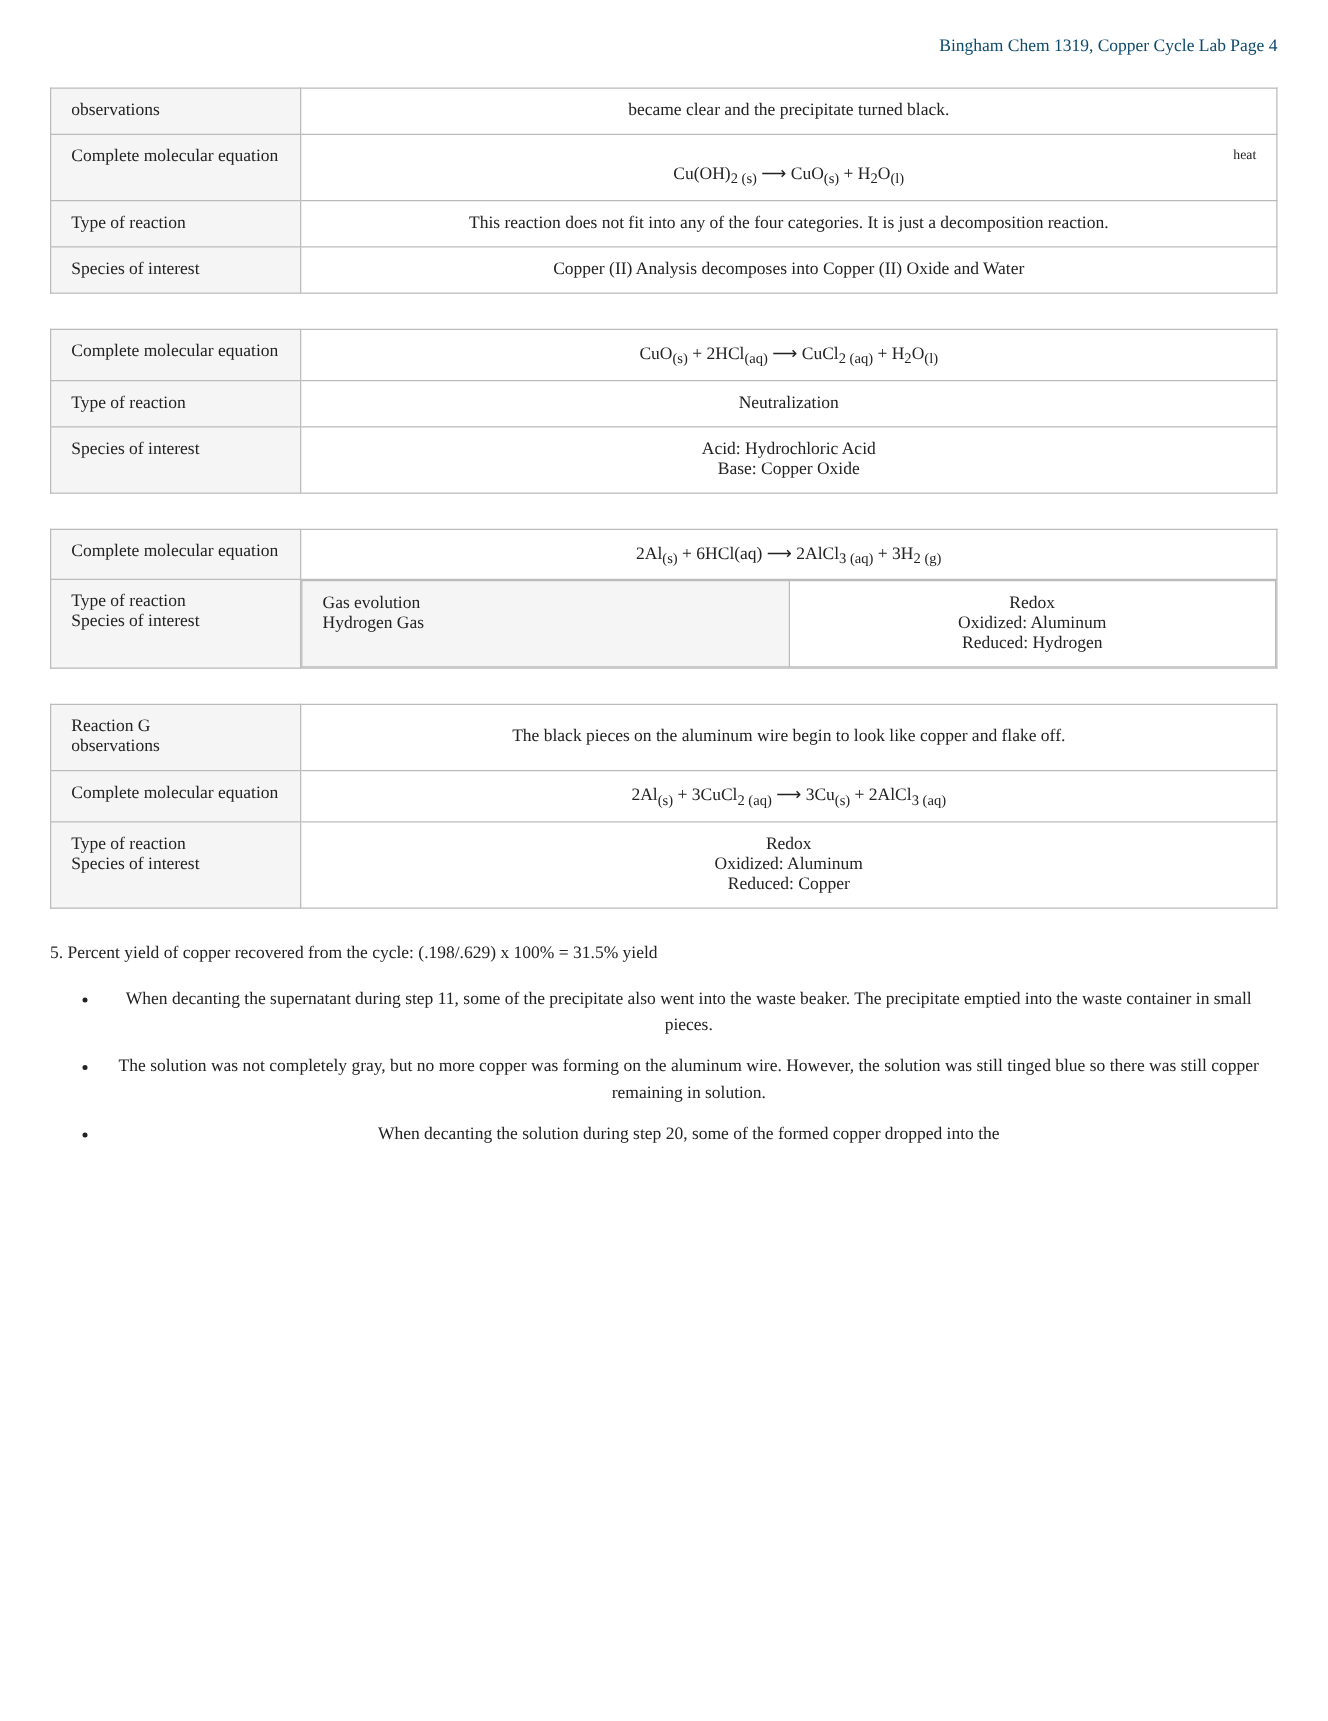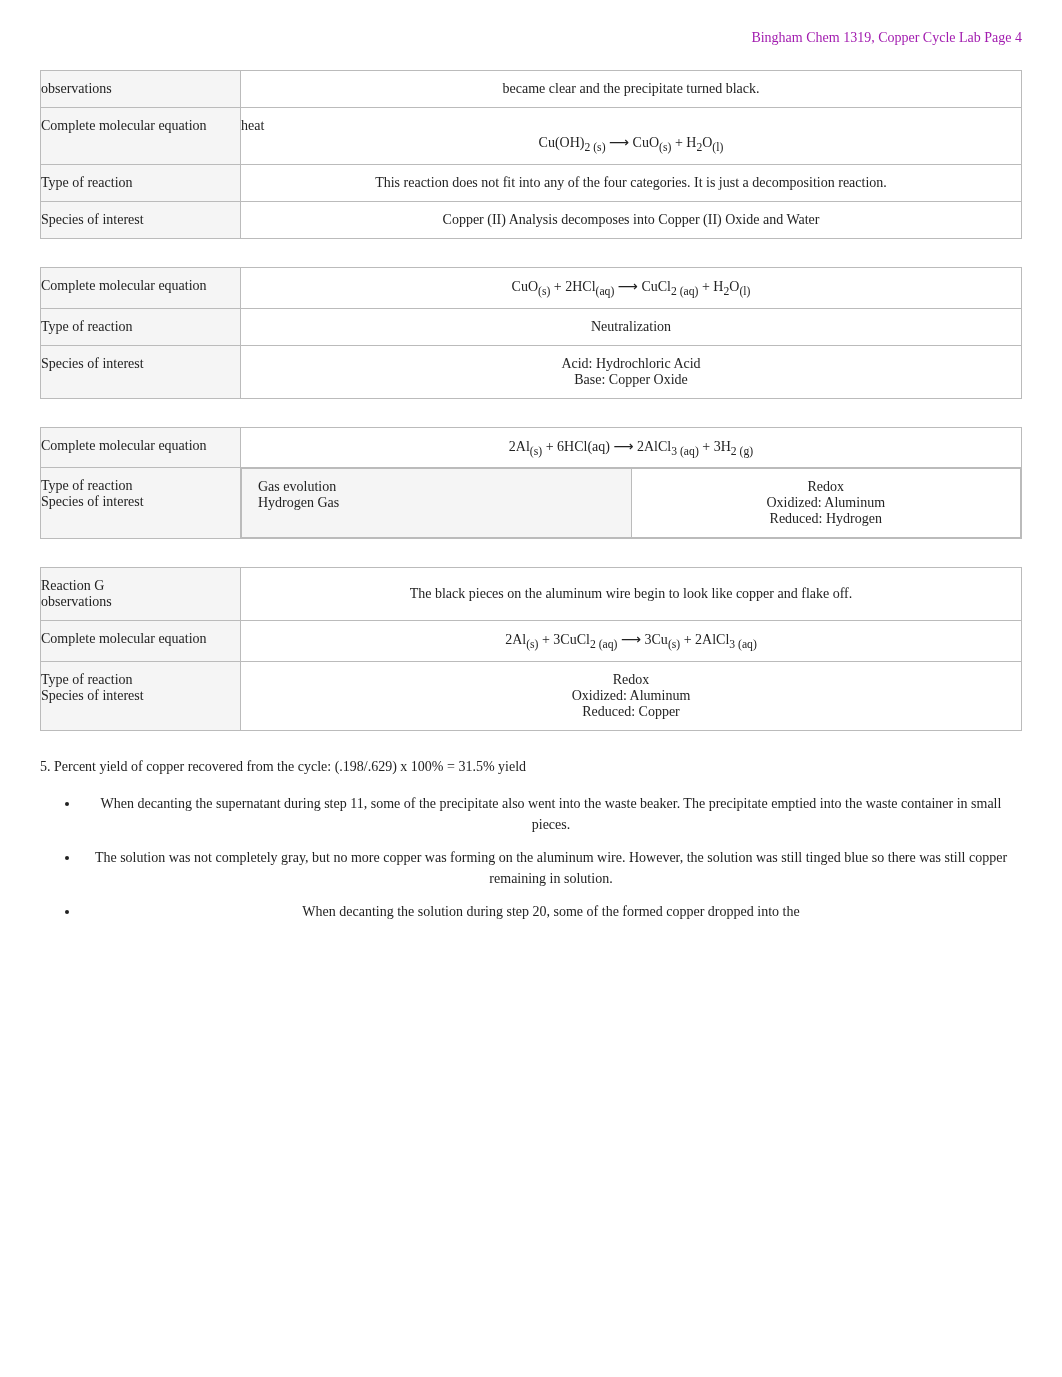--- a/index.html
+++ b/index.html
@@ -8,30 +8,30 @@
       font-size: 14px;
       background: #fff;
       color: #222;
       padding: 30px 40px;
       max-width: 1062px;
     }
     .page-header {
       text-align: right;
       font-size: 14px;
       margin-bottom: 24px;
-      color: #a21caf;
+      color: #0c4a6e;
     }
     .data-table {
       width: 100%;
       border-collapse: collapse;
       margin-bottom: 28px;
     }
     .data-table td {
       border: 1px solid #bbb;
-      padding: 10px 0;
+      padding: 10px 16px;
       vertical-align: middle;
     }
     .data-table td:first-child {
       width: 200px;
       background: #f5f5f5;
       font-weight: normal;
       vertical-align: top;
     }
     .data-table td.center-content {
       text-align: center;
@@ -42,23 +42,23 @@
     .error-analysis ul {
       margin-left: 40px;
       list-style: disc;
     }
     .error-analysis ul li {
       margin-bottom: 12px;
       line-height: 1.5;
       text-align: center;
     }
     .heat-label {
-      font-size: 14px;
+      font-size: 11px;
       display: block;
-      text-align: left;
+      text-align: right;
     }
   </style>
 </head>
 <body>
 
 <div class="page-header">Bingham Chem 1319, Copper Cycle Lab Page 4</div>
 
 <table class="data-table">
   <tbody>
     <tr>

